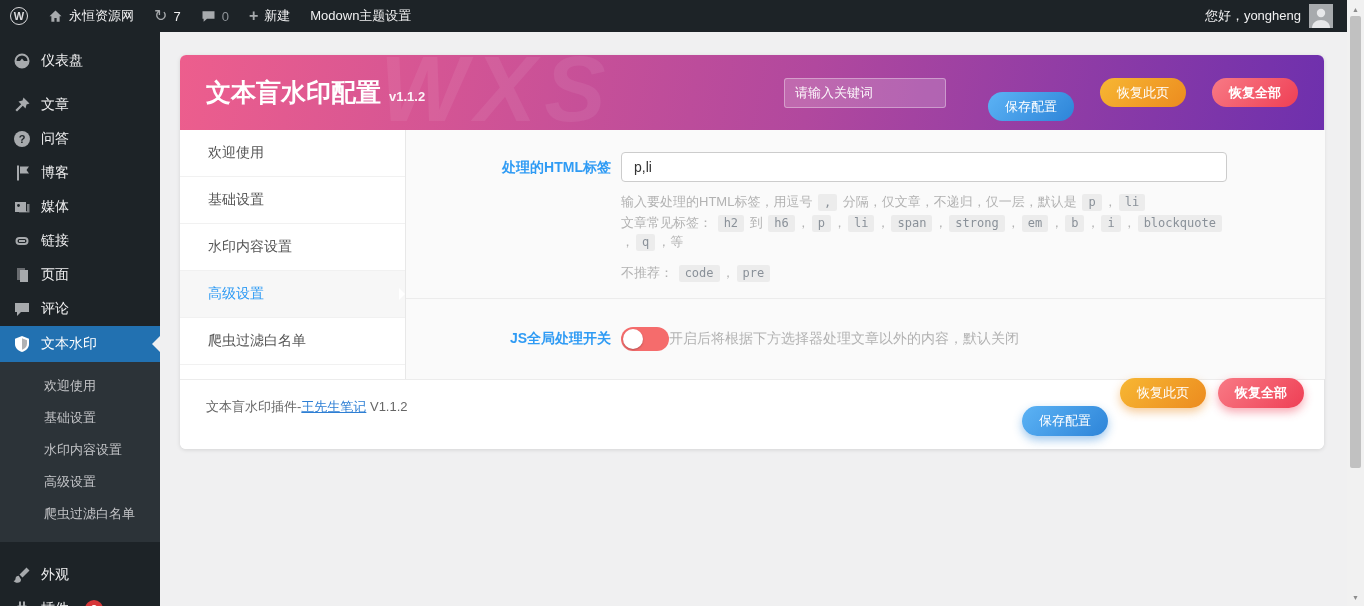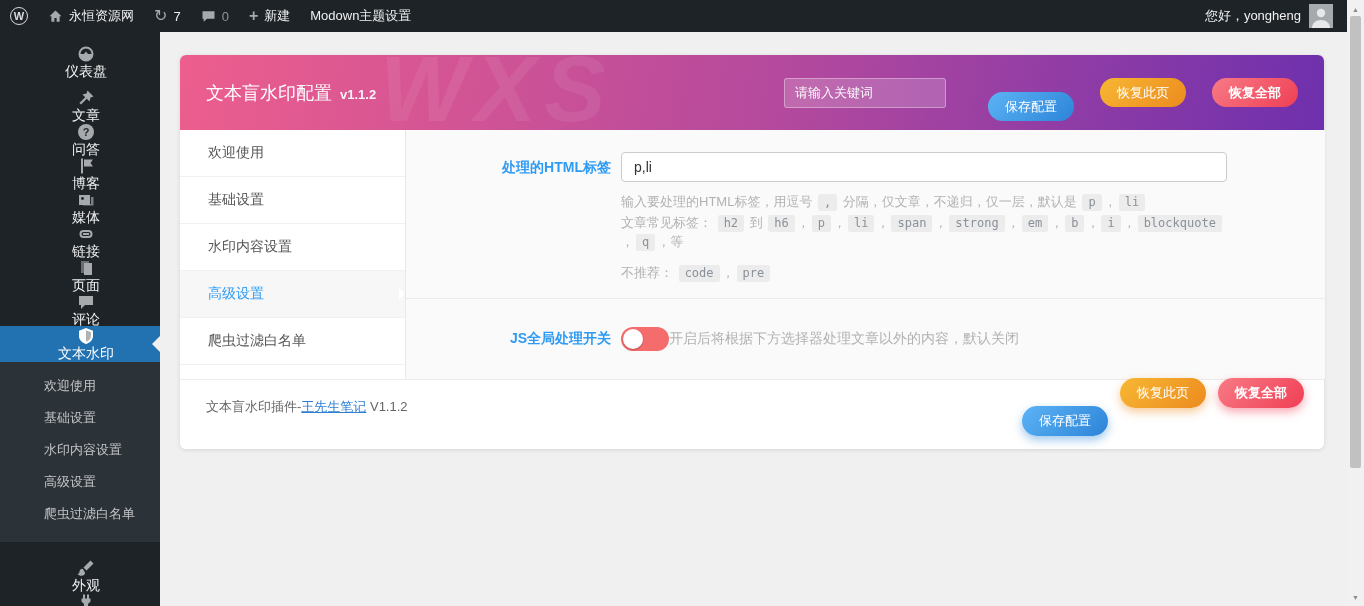--- a/index.html
+++ b/index.html
@@ -15,22 +15,22 @@
     display:flex; align-items:center; justify-content:center; font-size:11px; font-weight:bold; color:#dcdcde; }
   .ab-ico { width:15px; height:15px; fill:#a7aaad; }
   .ab-refresh { font-size:16px; color:#a7aaad; line-height:1; }
   .ab-count-dim { color:#8f9499; }
   .ab-plus { font-size:16px; font-weight:bold; color:#a7aaad; line-height:1; }
   .ab-right { display:flex; align-items:center; gap:8px; padding-right:14px; height:100%; }
   .avatar { width:24px; height:24px; background:#a7aaad; display:flex; align-items:flex-end; justify-content:center; overflow:hidden; }
 
   
   .sidebar { position:absolute; top:32px; left:0; width:160px; height:574px; background:#1d2327; z-index:40; }
-  .menu-item { height:34px; display:flex; align-items:center; padding:0 0 0 12px;
-    font-size:14px; color:#f0f0f1; cursor:pointer; position:relative;flex-direction:column; }
+  .menu-item { height:34px; display:flex; align-items:center; gap:10px; padding:0 0 0 12px;
+    font-size:14px; color:#f0f0f1; cursor:pointer; position:relative; }
   .menu-item .mi-icon { width:19px; height:19px; display:flex; align-items:center; justify-content:center; color:#a7aaad; flex:0 0 19px; }
   .mi-icon svg { width:18px; height:18px; fill:currentColor; }
   .menu-top-pad { height:12px; }
   .menu-gap { height:10px; }
   .menu-item.active { background:#2271b1; color:#fff; height:36px; }
   .menu-item.active .mi-icon { color:#fff; }
   .menu-item.active::after { content:""; position:absolute; right:0; top:50%; margin-top:-8px;
     border:8px solid transparent; border-right-color:#f0f0f1; }
   .submenu { background:#2c3338; padding:8px 0 12px; }
   .submenu-item { padding:7px 0 7px 44px; font-size:13px; color:#c3c4c7; cursor:pointer; }
@@ -41,21 +41,21 @@
   .main { position:absolute; top:32px; left:160px; width:1187px; height:574px; background:#f0f0f1; }
   .card { position:absolute; top:23px; left:20px; width:1144px; background:#fff; border-radius:6px;
     box-shadow:0 1px 4px rgba(0,0,0,.12); }
 
   .card-header { height:75px; border-radius:6px 6px 0 0; position:relative; overflow:hidden;
     background:linear-gradient(100deg,#ed5e8d 0%, #b1489e 55%, #6e30ad 100%);
     display:flex; align-items:center; }
   .hdr-watermark { position:absolute; left:200px; top:-18px; font-size:92px; font-weight:bold; font-style:italic;
     color:rgba(255,255,255,0.07); letter-spacing:8px; user-select:none; }
   .hdr-title-wrap { display:flex; align-items:baseline; gap:8px; margin-left:26px; position:relative; }
-  .hdr-title { color:#fff; font-size:18px; font-weight:normal; }
+  .hdr-title { color:#fff; font-size:25px; font-weight:bold; }
   .hdr-version { color:rgba(255,255,255,.92); font-size:13px; font-weight:bold; }
   .hdr-right { position:absolute; right:26px; top:0; height:100%; display:flex; align-items:center; gap:26px; }
   .hdr-search { width:162px; height:30px; border:1px solid rgba(255,255,255,.35); border-radius:3px;
     background:rgba(255,255,255,.18); color:#fff; padding:0 10px; font-size:13px; outline:none; margin-right:16px; }
   .hdr-search::placeholder { color:rgba(255,255,255,.95); }
   .pill-btn { height:29px; border:none; border-radius:15px; padding:0 17px; font-size:13px; color:#fff; cursor:pointer; white-space:nowrap; }
   .btn-save { background:linear-gradient(135deg,#5cb3f5,#2d84d8);margin-top:28px; }
   .btn-restore-page { background:linear-gradient(135deg,#f7b733,#ec8b1f); }
   .btn-restore-all { background:linear-gradient(135deg,#f87a85,#ef3f55);font-weight:bold; }
   .card-footer .btn-save { box-shadow:0 4px 10px rgba(45,132,216,.45); }

